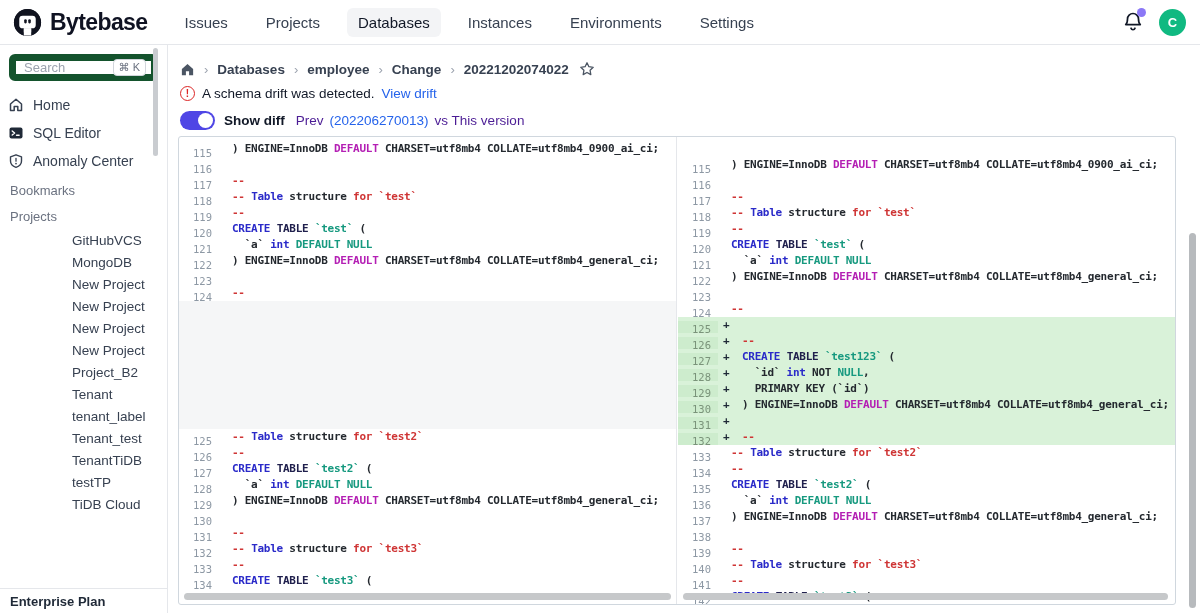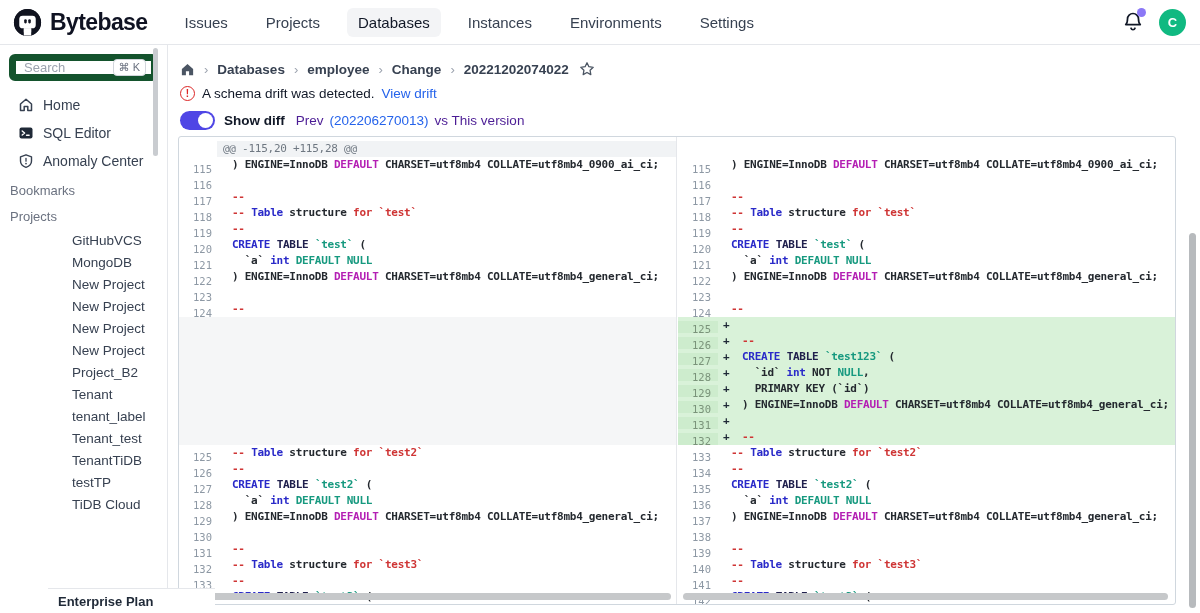--- a/index.html
+++ b/index.html
@@ -21,29 +21,29 @@
     display:flex; align-items:center; justify-content:center; }
 
   
   .sidebar { position:absolute; left:0; top:45px; width:168px; height:568px;
     border-right:1px solid #e5e7eb; background:#fff; z-index:4; }
   .searchbox { margin:9px 9px 0 9px; height:27px; border:7px solid #14532d; border-radius:6px;
     display:flex; align-items:center; padding:0 5px 0 8px; }
   .search-ph { font-size:13px; color:#9ca3af; flex:1; }
   .kbd { font-size:11px; color:#6b7280; border:1px solid #d1d5db; border-radius:4px; padding:1px 5px;
     background:#fff; white-space:nowrap; }
-  .side-item { height:28px; display:flex; align-items:center; gap:9px; padding-left:18px;
+  .side-item { height:28px; display:flex; align-items:center; gap:9px; padding-left:8px;
     font-size:14px; color:#374151; cursor:pointer; }
   .side-section { margin-top:10px; }
   .side-label { height:26px; display:flex; align-items:center; padding-left:10px; font-size:13px; color:#6b7280; }
   .project-list { }
   .project-item { height:22px; display:flex; align-items:center; padding-left:24px; font-size:13.5px; color:#374151; cursor:pointer; white-space:nowrap;margin-left:48px; }
   .archive-item { margin-top:11px; }
   .side-footer { position:absolute; left:0; bottom:0; width:100%; height:25px; border-top:1px solid #e5e7eb;
-    display:flex; align-items:center; padding-left:10px; font-size:13px; font-weight:700; color:#1f2937; background:#fff;margin-left:48px;}
+    display:flex; align-items:center; padding-left:10px; font-size:13px; font-weight:700; color:#1f2937; background:#fff;}
   .side-scrollbar { position:absolute; right:9px; top:3px; width:5px; height:108px; border-radius:3px; background:#c9ccd0; }
 
   
   .main { position:absolute; left:168px; top:45px; width:1032px; height:568px; }
   .breadcrumb { display:flex; align-items:center; gap:9px; margin:16px 0 0 12px; font-size:13.5px; font-weight:600; color:#374151; }
   .crumb-sep { color:#9ca3af; font-weight:400; font-size:13px; }
   .crumb { cursor:pointer; }
   .alert-row { display:flex; align-items:center; gap:7px; margin:9px 0 0 12px; font-size:13.5px; }
   .alert-icon { width:15px; height:15px; border:1.6px solid #dc2626; border-radius:50%; color:#dc2626;
     font-size:10px; font-weight:800; display:flex; align-items:center; justify-content:center; }
@@ -213,25 +213,20 @@
     </span>
     <span class="toggle-label">Show diff</span>
     <span class="muted" style="margin-left:2px;">Prev</span>
     <span class="link" style="margin-left:-3px;">(202206270013)</span>
     <span class="muted" style="margin-left:-3px;">vs This version</span>
   </div>
 
   <div class="diff-panel">
     <div class="pane pane-left">
       <div class="pane-inner" id="pane-left">
-          <div class="drow hdr">
-            <div class="hdrbg"></div>
-            <span class="ln"></span>
-            <span class="code"><span class="c-g">@@ -115,20 +115,28 @@</span></span>
-          </div>
           <div class="drow ctx">
             <span class="ln">115</span>
             <span class="code"><span class="c-d">) ENGINE=InnoDB </span><span class="c-m">DEFAULT</span><span class="c-d"> CHARSET=utf8mb4 COLLATE=utf8mb4_0900_ai_ci;</span></span>
           </div>
           <div class="drow ctx">
             <span class="ln">116</span>
             <span class="code"></span>
           </div>
           <div class="drow ctx">
             <span class="ln">117</span>

